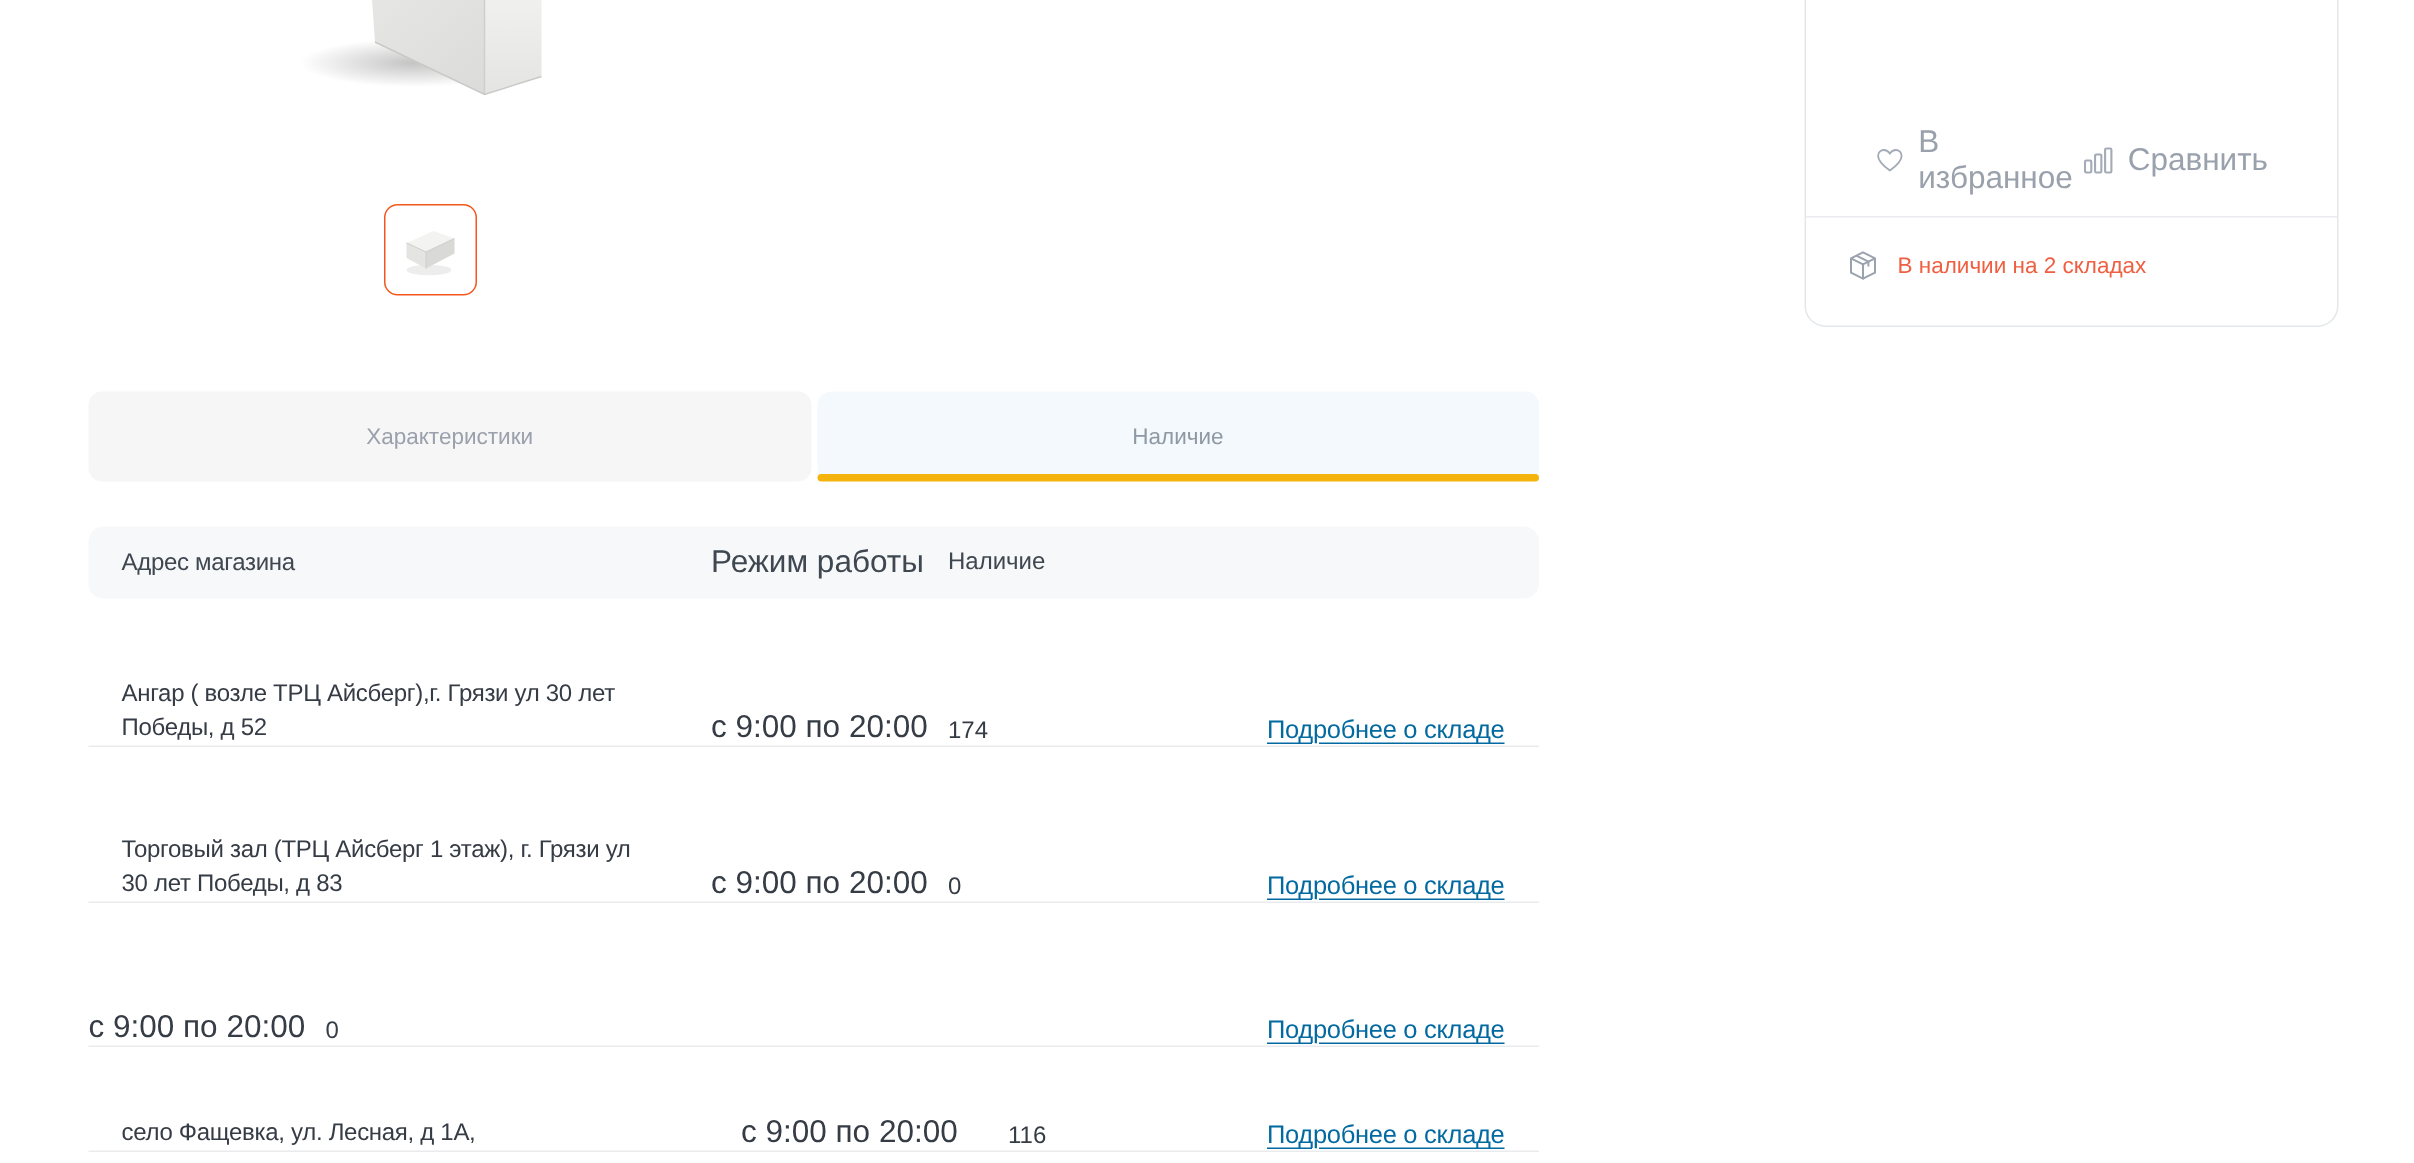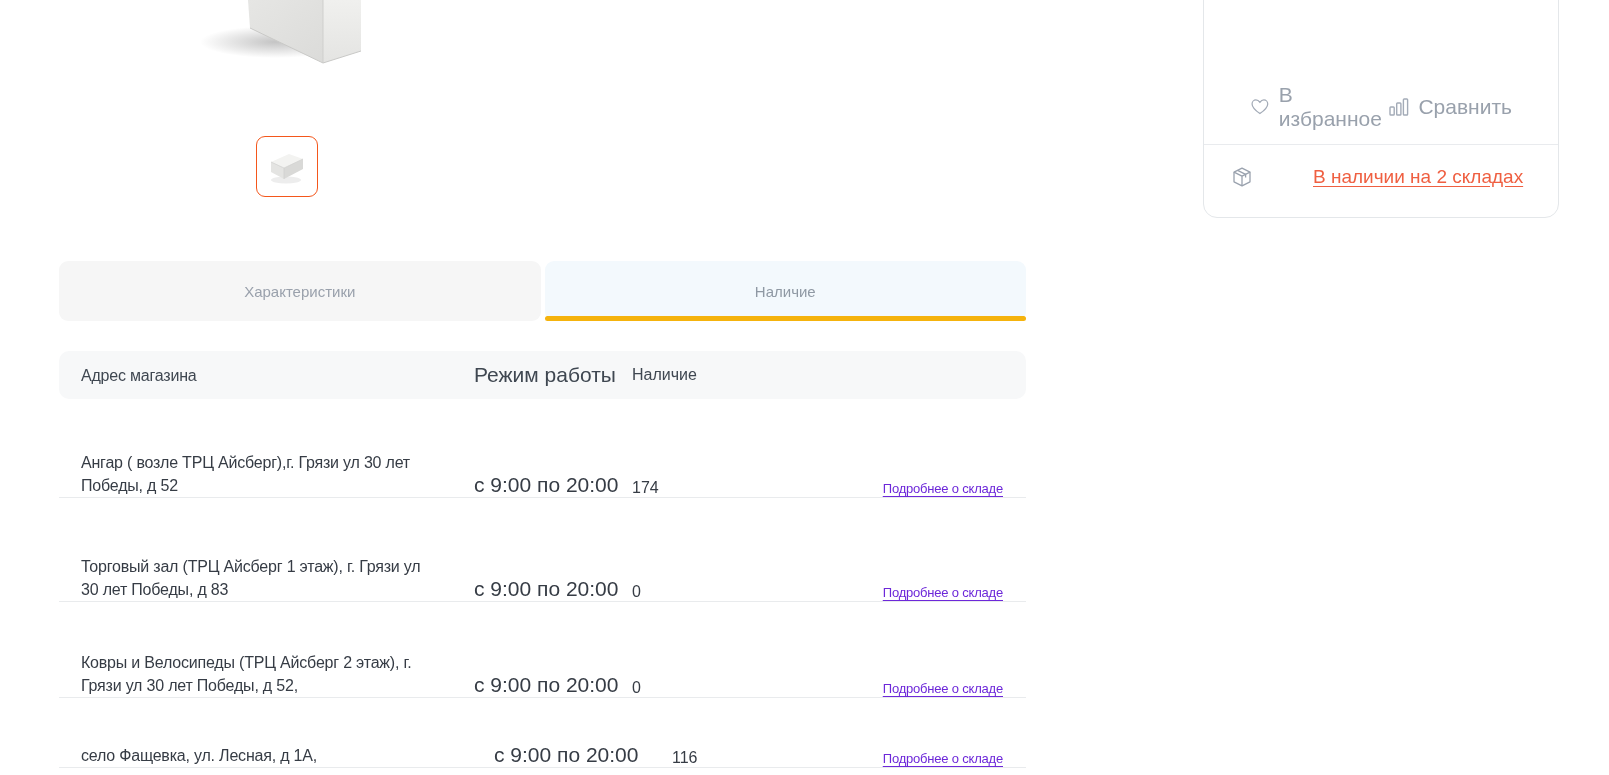--- a/index.html
+++ b/index.html
@@ -17,21 +17,21 @@
               background:#fff; border:1px solid #e4e7ea; border-radius:14px; }
   .cart-btn { position:absolute; left:25px; top:53px; width:307px; height:49px;
               background:#fc4c04; border:none; border-radius:10px; color:#fff;
               font-family:"Liberation Sans", sans-serif; font-size:16px; font-weight:600;
               display:flex; align-items:center; justify-content:center; gap:11px; cursor:pointer; }
   .card-actions { position:absolute; left:0; top:119px; width:100%; height:26px;
                   display:flex; justify-content:space-between; padding:0 46px; }
   .action-item { display:flex; align-items:center; gap:9px; color:#99a1ac; font-size:21px; cursor:pointer; }
   .card-divider { position:absolute; left:0; top:169px; width:100%; height:0; border-top:1px solid #e9ebee; }
   .stock-row { position:absolute; left:26px; top:190px; display:flex; align-items:center; gap:11px; }
-  .stock-link { color:#ef5f41; font-size:19px; text-decoration:underline; text-underline-offset:3px; cursor:pointer;margin-left:48px; }
+  .stock-link { color:#ef5f41; font-size:15px; text-underline-offset:3px; cursor:pointer; }
 
   
   .tabs { position:absolute; left:59px; top:261px; width:967px; height:60px; display:flex; gap:4px; }
   .tab { flex:1; display:flex; align-items:center; justify-content:center;
          border-radius:9px; font-size:15px; cursor:pointer; position:relative; }
   .tab-inactive { background:#f6f6f6; color:#9aa1ac; }
   .tab-active { background:#f3f9fd; color:#8f99a4; }
   .tab-active::after { content:""; position:absolute; left:0; right:0; bottom:0; height:5px;
                        background:#f5b30d; border-radius:3px; }
 
@@ -42,21 +42,21 @@
   .t-row { display:flex; align-items:flex-end; border-bottom:1px solid #e9ebed; color:#363c45; }
   .t-row:nth-of-type(2) { height:99px; }
   .t-row:nth-of-type(3) { height:104px; }
   .t-row:nth-of-type(4) { height:96px; }
   .t-row:nth-of-type(5) { height:70px;gap:20px; }
   .col-address { width:415px; padding-left:22px; padding-right:37px; font-size:16px;
                  line-height:23px; letter-spacing:-0.2px; }
   .col-hours { width:158px; font-size:21px; }
   .col-qty { width:130px; font-size:16px; }
   .col-link { flex:1; text-align:right; padding-right:23px; }
-  .details-link { color:#6d28d9; font-size:13px; text-decoration:underline;
+  .details-link { color:#0369a1; font-size:17px; text-decoration:underline;
                   text-underline-offset:3px; cursor:pointer; letter-spacing:-0.2px; }
 </style>
 </head>
 <body>
 
 <div class="gallery-main">
   <svg width="180" height="88" viewBox="0 0 180 88">
     <defs>
       <radialGradient id="shadow" cx="50%" cy="50%" r="50%">
         <stop offset="0%" stop-color="rgba(60,60,60,0.30)"></stop>
@@ -150,21 +150,20 @@
   </div>
 
   <div class="t-row">
     <div class="col-address">Торговый зал (ТРЦ Айсберг 1 этаж), г. Грязи ул 30 лет Победы, д 83</div>
     <div class="col-hours">с 9:00 по 20:00</div>
     <div class="col-qty">0</div>
     <div class="col-link"><a class="details-link">Подробнее о складе</a></div>
   </div>
 
   <div class="t-row">
-    <div class="col-address">Ковры и Велосипеды (ТРЦ Айсберг 2 этаж), г. Грязи ул 30 лет Победы, д 52,</div>
     <div class="col-hours">с 9:00 по 20:00</div>
     <div class="col-qty">0</div>
     <div class="col-link"><a class="details-link">Подробнее о складе</a></div>
   </div>
 
   <div class="t-row">
     <div class="col-address">село Фащевка, ул. Лесная, д 1А,</div>
     <div class="col-hours">с 9:00 по 20:00</div>
     <div class="col-qty">116</div>
     <div class="col-link"><a class="details-link">Подробнее о складе</a></div>

